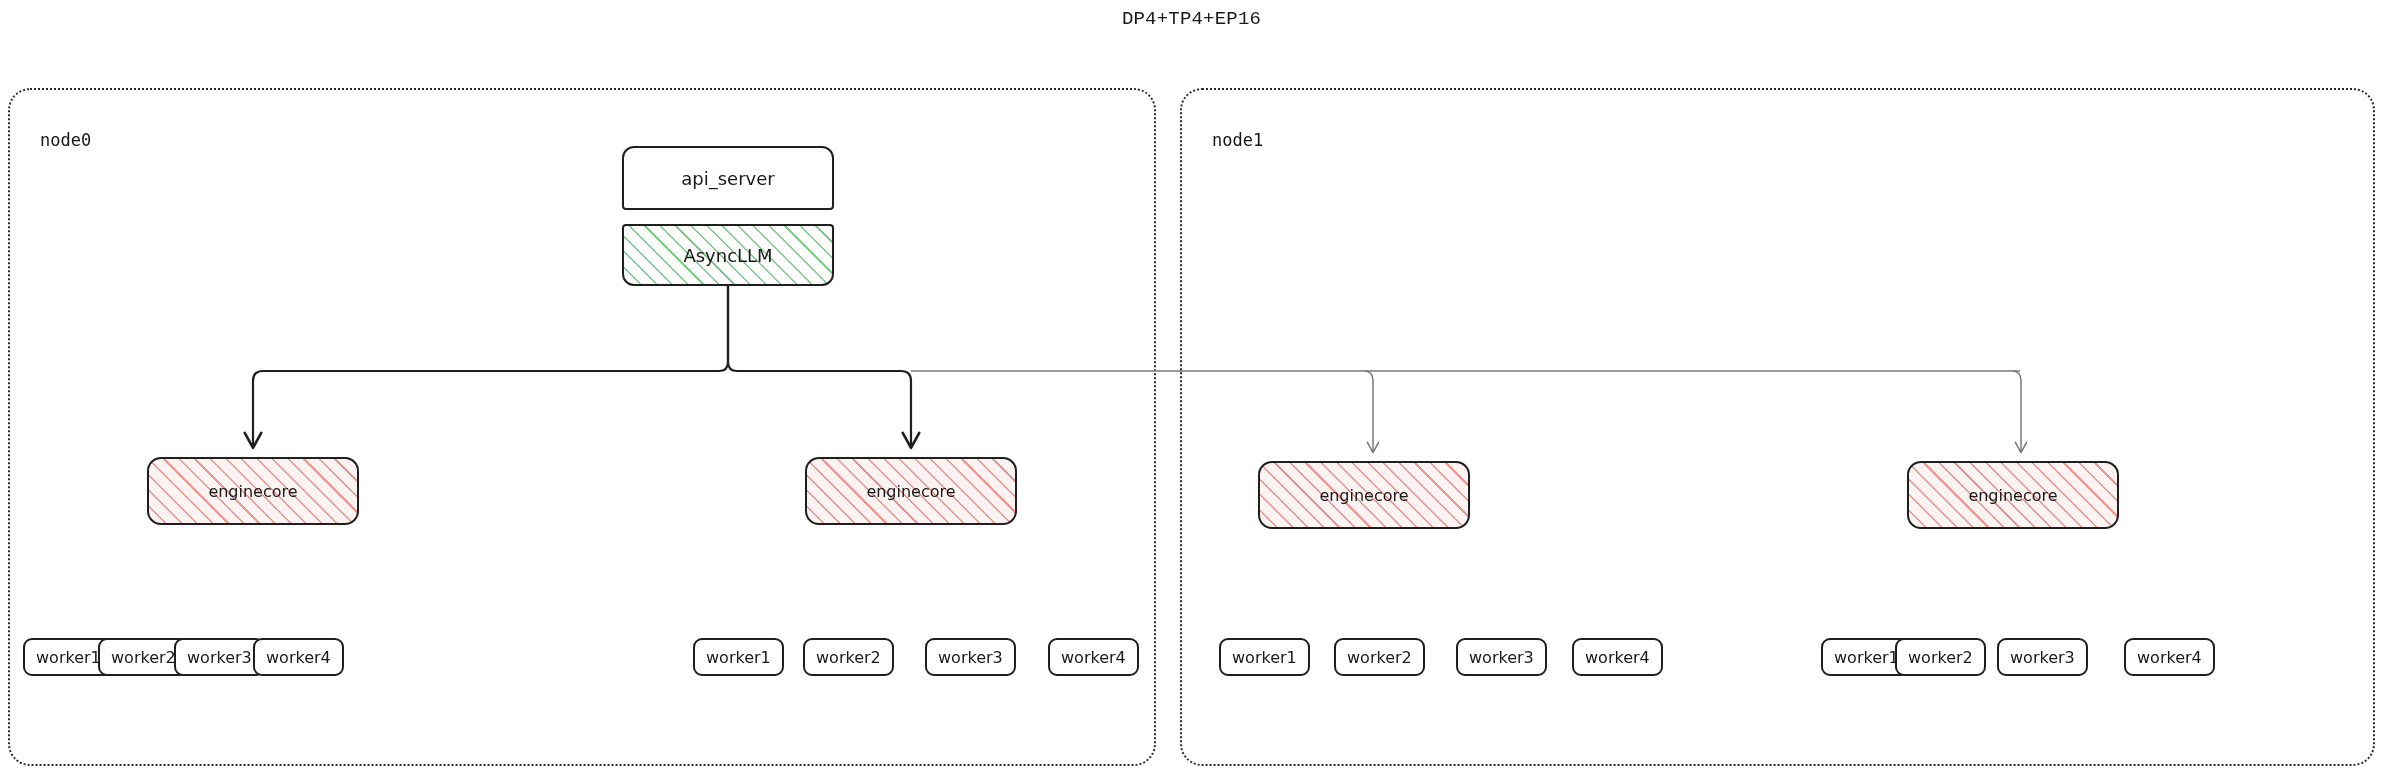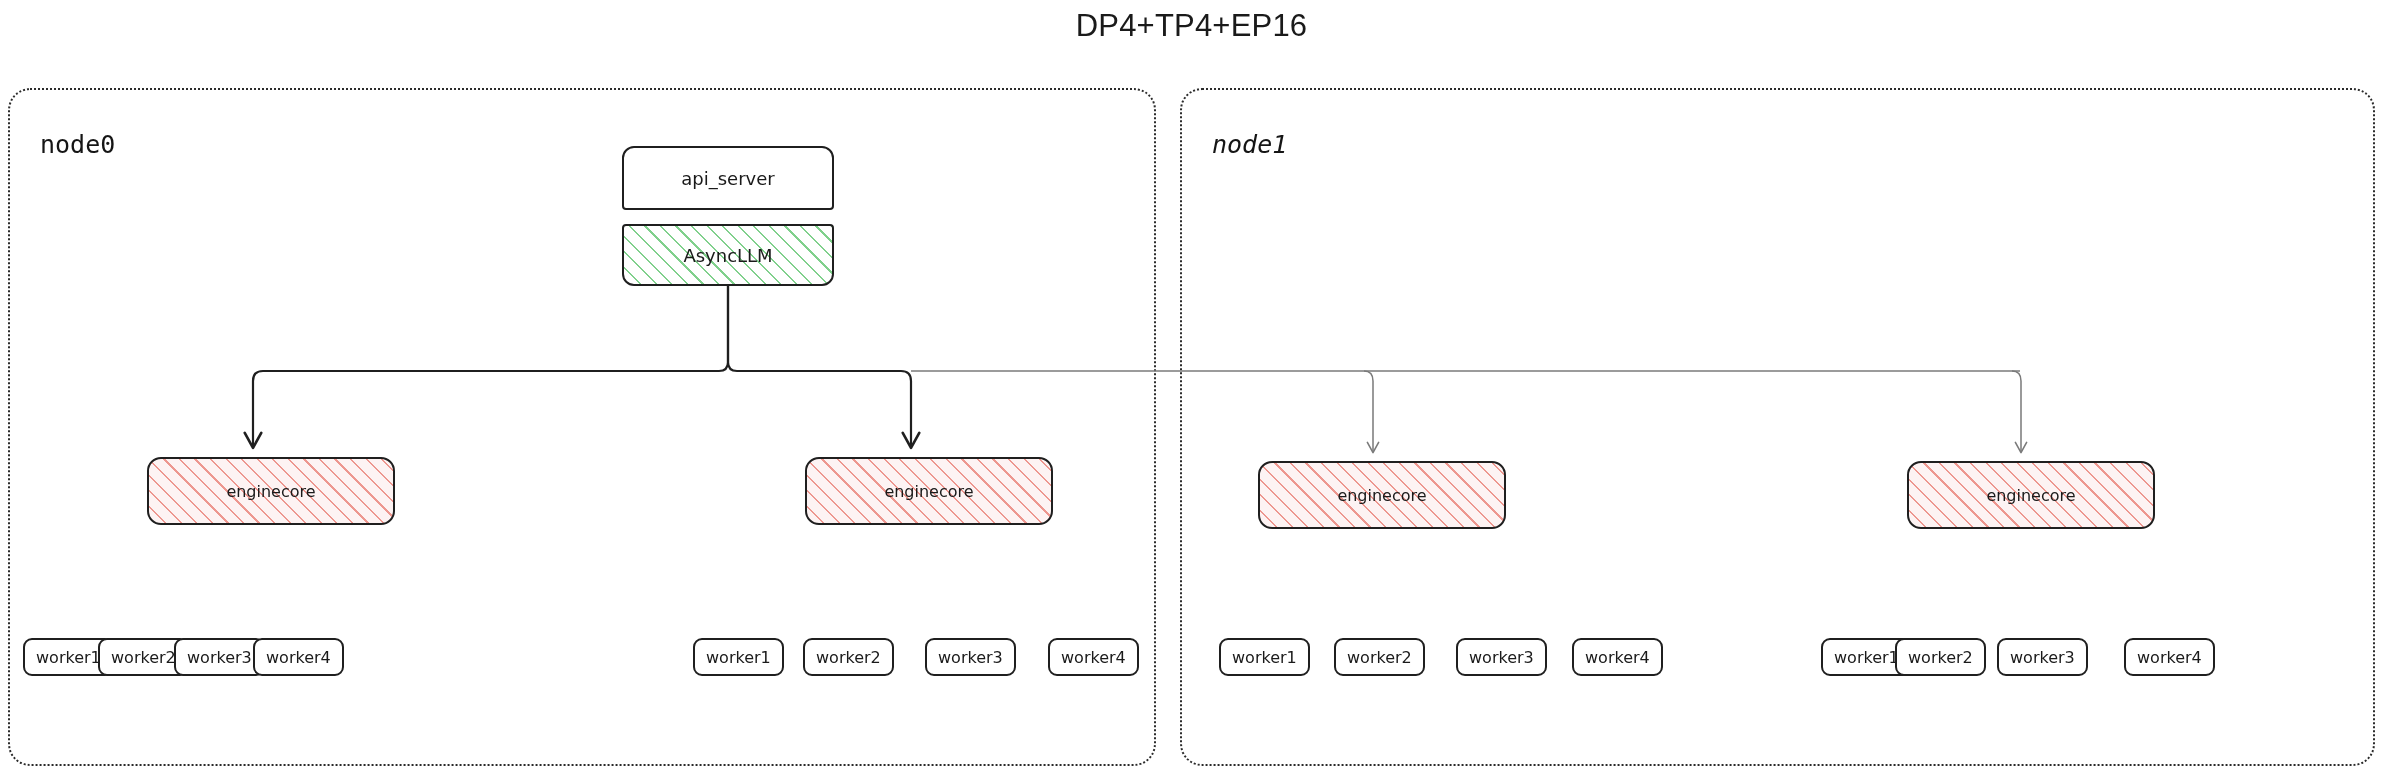--- a/index.html
+++ b/index.html
@@ -14,45 +14,45 @@
     font-family: "DejaVu Sans", sans-serif;
     overflow: hidden;
   }
 
   #diagram-title {
     position: absolute;
     top: 8px;
     left: 0;
     width: 2383px;
     text-align: center;
-    font-family: Liberation Sans, sans-serif;
-    font-size: 31px;
+    font-family: Liberation Mono, monospace;
+    font-size: 19px;
     color: #1a1a1a;
     letter-spacing: 0.2px;
   }
 
   .node-container {
     position: absolute;
     border: 2.5px dotted #2b2b2b;
     border-radius: 22px;
     background: transparent;
     box-sizing: border-box;
   }
   #node0-container { left: 8px;    top: 88px; width: 1148px; height: 678px; }
   #node1-container { left: 1180px; top: 88px; width: 1195px; height: 678px; }
 
   .node-label {
     position: absolute;
     font-family: "DejaVu Sans Mono", monospace;
-    font-size: 25px;
+    font-size: 17px;
     color: #151515;
     white-space: nowrap;
   }
   #node0-label { left: 40px;   top: 130px; }
-  #node1-label { left: 1212px; top: 130px; font-style: italic; }
+  #node1-label { left: 1212px; top: 130px; }
 
   
   .box {
     position: absolute;
     box-sizing: border-box;
     display: flex;
     align-items: center;
     justify-content: center;
     border: 2.2px solid #1f1f1f;
     background: #ffffff;
@@ -78,21 +78,21 @@
         rgba(106, 200, 120, 0.85) 0px,
         rgba(106, 200, 120, 0.85) 1.6px,
         rgba(255,255,255,0) 1.6px,
         rgba(255,255,255,0) 11px);
     align-items: center;
   }
   #asyncllm-box > span, #api-server-box > span { position: relative; z-index: 2; }
 
   
   .enginecore-box {
-    width: 248px; height: 68px;
+    width: 212px; height: 68px;
     border-radius: 14px;
     font-size: 16px;
     z-index: 4;
     background-color: #fdf3f3;
     background-image: repeating-linear-gradient(
         45deg,
         rgba(232, 120, 110, 0.75) 0px,
         rgba(232, 120, 110, 0.75) 1.6px,
         rgba(255,255,255,0) 1.6px,
         rgba(255,255,255,0) 11px);

